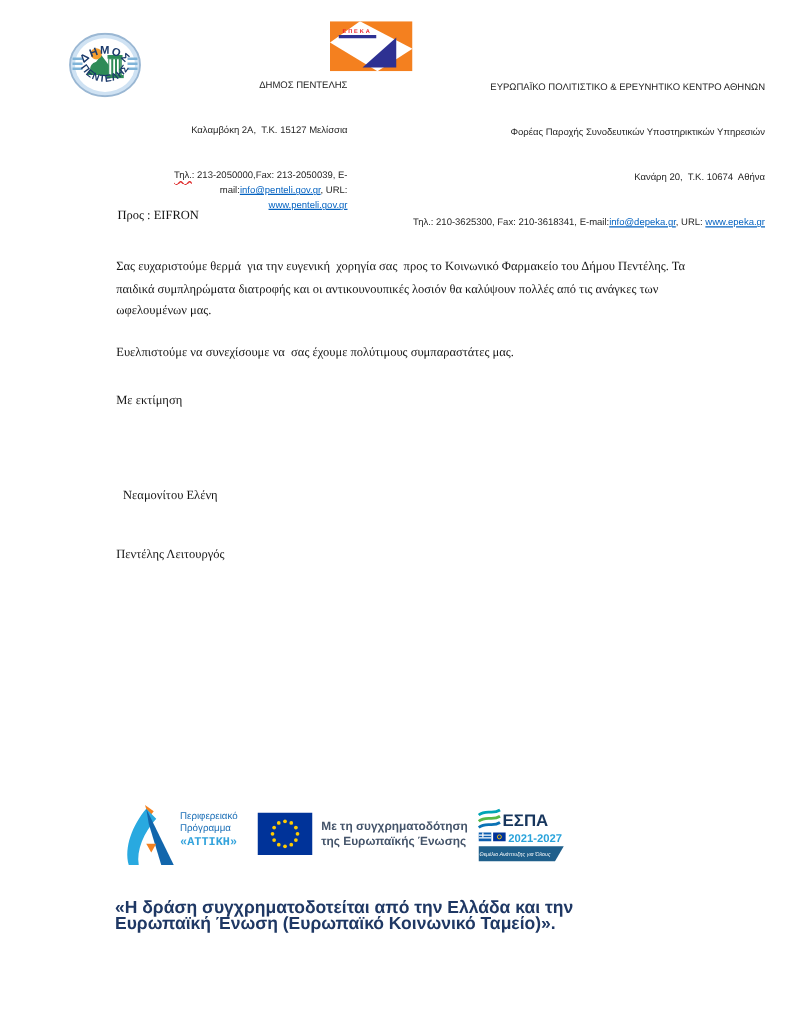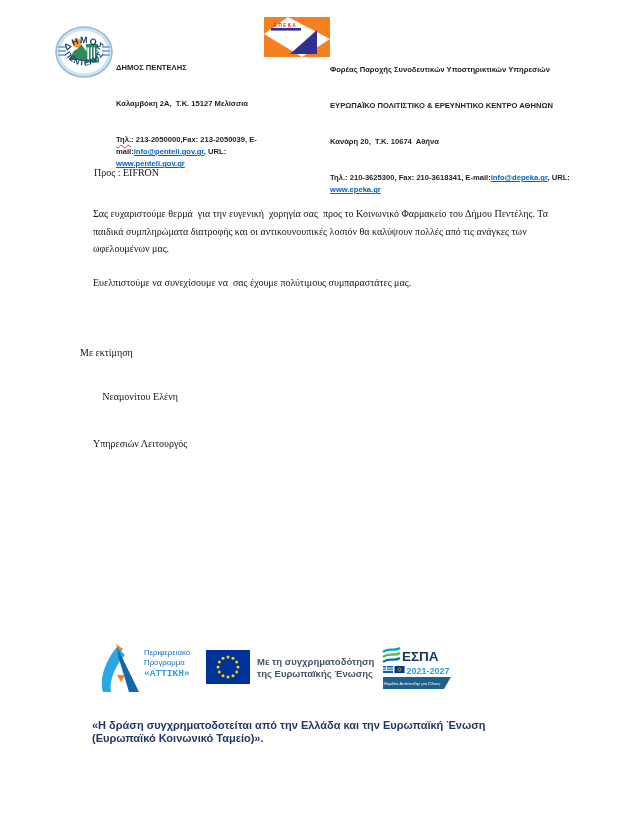--- a/index.html
+++ b/index.html
@@ -1,47 +1,47 @@
 <!DOCTYPE html>
 <html><head>
 <meta charset="utf-8">
 <style>
   html,body { margin:0; padding:0; background:#ffffff; }
   .page { position:relative; width:631px; height:814px; background:#ffffff; overflow:hidden;
           font-family:"Liberation Sans", sans-serif; }
 
   
-  .hdr-col { position:absolute; text-align:left; font-weight:700; color:#1f1f1f;
+  .hdr-col { position:absolute; text-align:right; font-weight:400; color:#1f1f1f;
              font-size:7.6px; line-height:12px; white-space:pre-wrap; }
   .hdr-left  { left:116px; top:38px; width:162px; }
   .hdr-right { left:330px; top:40px; width:282px; }
   .lnk { color:#0563c1; text-decoration:underline; cursor:pointer; }
   .misspell { text-decoration-line:underline; text-decoration-style:wavy;
               text-decoration-color:#e03131; text-decoration-thickness:1px;
               text-underline-offset:2px; text-decoration-skip-ink:none; }
   .logo-abs { position:absolute; }
 
   
   .body-text { position:absolute; font-family:"Liberation Serif", serif;
                font-size:10px; color:#141414; white-space:pre-wrap; }
   .recipient { left:94px;  top:167px; }
   .para1     { left:93px;  top:205px; width:455px; line-height:17.5px; }
   .para2     { left:93px;  top:274px; width:472px; line-height:17.5px; }
-  .closing   { left:80px;  top:315px;margin-top:32px; }
+  .closing   { left:93px;  top:315px; }
   .sig1      { left:93px;  top:358px; line-height:15.5px;text-align:center; }
   .sig2      { left:93px;  top:404px; line-height:15.5px; }
 
   
   .attiki-text { position:absolute; left:144px; top:648px; width:70px;
                  color:#1d70b7; font-size:7.8px; line-height:9.5px; font-weight:500; }
   .attiki-big  { color:#33a3dc; font-weight:700; font-size:9.5px; line-height:13px;font-family:Liberation Mono, monospace; }
   .eu-text { position:absolute; left:257px; top:656px; color:#44546a;
              font-weight:700; font-size:9.5px; line-height:12px; }
   .statement { position:absolute; left:92px; top:719px; width:442px;
-               color:#1f3864; font-weight:700; font-size:11px; line-height:13px; }
+               color:#1f3864; font-weight:700; font-size:14px; line-height:13px; }
 </style>
 </head>
 <body>
 
 <div class="page">
 
   <svg class="logo-abs" style="left:55px; top:26px;" width="58" height="52" viewBox="0 0 58 52">
     <defs>
       <path id="arcT" d="M9,31 A21,20 0 0 1 49,31" fill="none"></path>
       <path id="arcB" d="M8,24 A22,22 0 0 0 50,24" fill="none"></path>
@@ -85,34 +85,34 @@
 
   <svg class="logo-abs" style="left:264px; top:17px;" width="66" height="40" viewBox="0 0 66 40">
     <rect x="0" y="0" width="66" height="40" fill="#f4801f"></rect>
     <polygon points="24,0 66,22 38,40 0,17" fill="#ffffff"></polygon>
     <polygon points="26,37 53,13 53,37" fill="#2e3192"></polygon>
     <text x="10" y="9.5" font-family="Liberation Sans, sans-serif" font-size="4.5" font-weight="700" fill="#ed1c24" letter-spacing="1.5">ΕΠΕΚΑ</text>
     <rect x="7" y="11" width="30" height="2.6" fill="#2e3192"></rect>
   </svg>
 
   <div class="hdr-col hdr-right">
+    <div>ΕΥΡΩΠΑΪΚΟ ΠΟΛΙΤΙΣΤΙΚΟ &amp; ΕΡΕΥΝΗΤΙΚΟ ΚΕΝΤΡΟ ΑΘΗΝΩΝ</div>
     <div>Φορέας Παροχής Συνοδευτικών Υποστηρικτικών Υπηρεσιών</div>
-    <div>ΕΥΡΩΠΑΪΚΟ ΠΟΛΙΤΙΣΤΙΚΟ &amp; ΕΡΕΥΝΗΤΙΚΟ ΚΕΝΤΡΟ ΑΘΗΝΩΝ</div>
     <div>Κανάρη 20,  Τ.Κ. 10674  Αθήνα</div>
     <div><span>Τηλ.: 210-3625300, Fax: 210-3618341, E-mail:</span><span class="lnk">info@depeka.gr</span><span>, URL: </span><span class="lnk">www.epeka.gr</span></div>
   </div>
 
   <div class="body-text recipient">Προς : EIFRON</div>
   <div class="body-text para2">Ευελπιστούμε να συνεχίσουμε να  σας έχουμε πολύτιμους συμπαραστάτες μας.</div>
   <div class="body-text para1">Σας ευχαριστούμε θερμά  για την ευγενική  χορηγία σας  προς το Κοινωνικό Φαρμακείο του Δήμου Πεντέλης. Τα παιδικά συμπληρώματα διατροφής και οι αντικουνουπικές λοσιόν θα καλύψουν πολλές από τις ανάγκες των ωφελουμένων μας.</div>
   <div class="body-text closing">Με εκτίμηση</div>
 
   <div class="body-text sig1">
     <div>Νεαμονίτου Ελένη</div>
-    <div>Υπηρεσιών Λειτουργός</div>
+    <div>Πεντέλης Λειτουργός</div>
   </div>
 
   <svg class="logo-abs" style="left:98px; top:642px;" width="44" height="52" viewBox="0 0 44 52">
     <polygon points="18,2 25,7 21,12" fill="#f58220"></polygon>
     <path d="M5,50 C1,36 8,18 19,5 L27,13 C17,24 11,38 13,50 Z" fill="#29a9e0"></path>
     <polygon points="19,5 41,50 31,50 21,17" fill="#1266ac"></polygon>
     <polygon points="19,33 27,33 23,40" fill="#f58220"></polygon>
   </svg>
   <div class="attiki-text">
     <div>Περιφερειακό</div>

